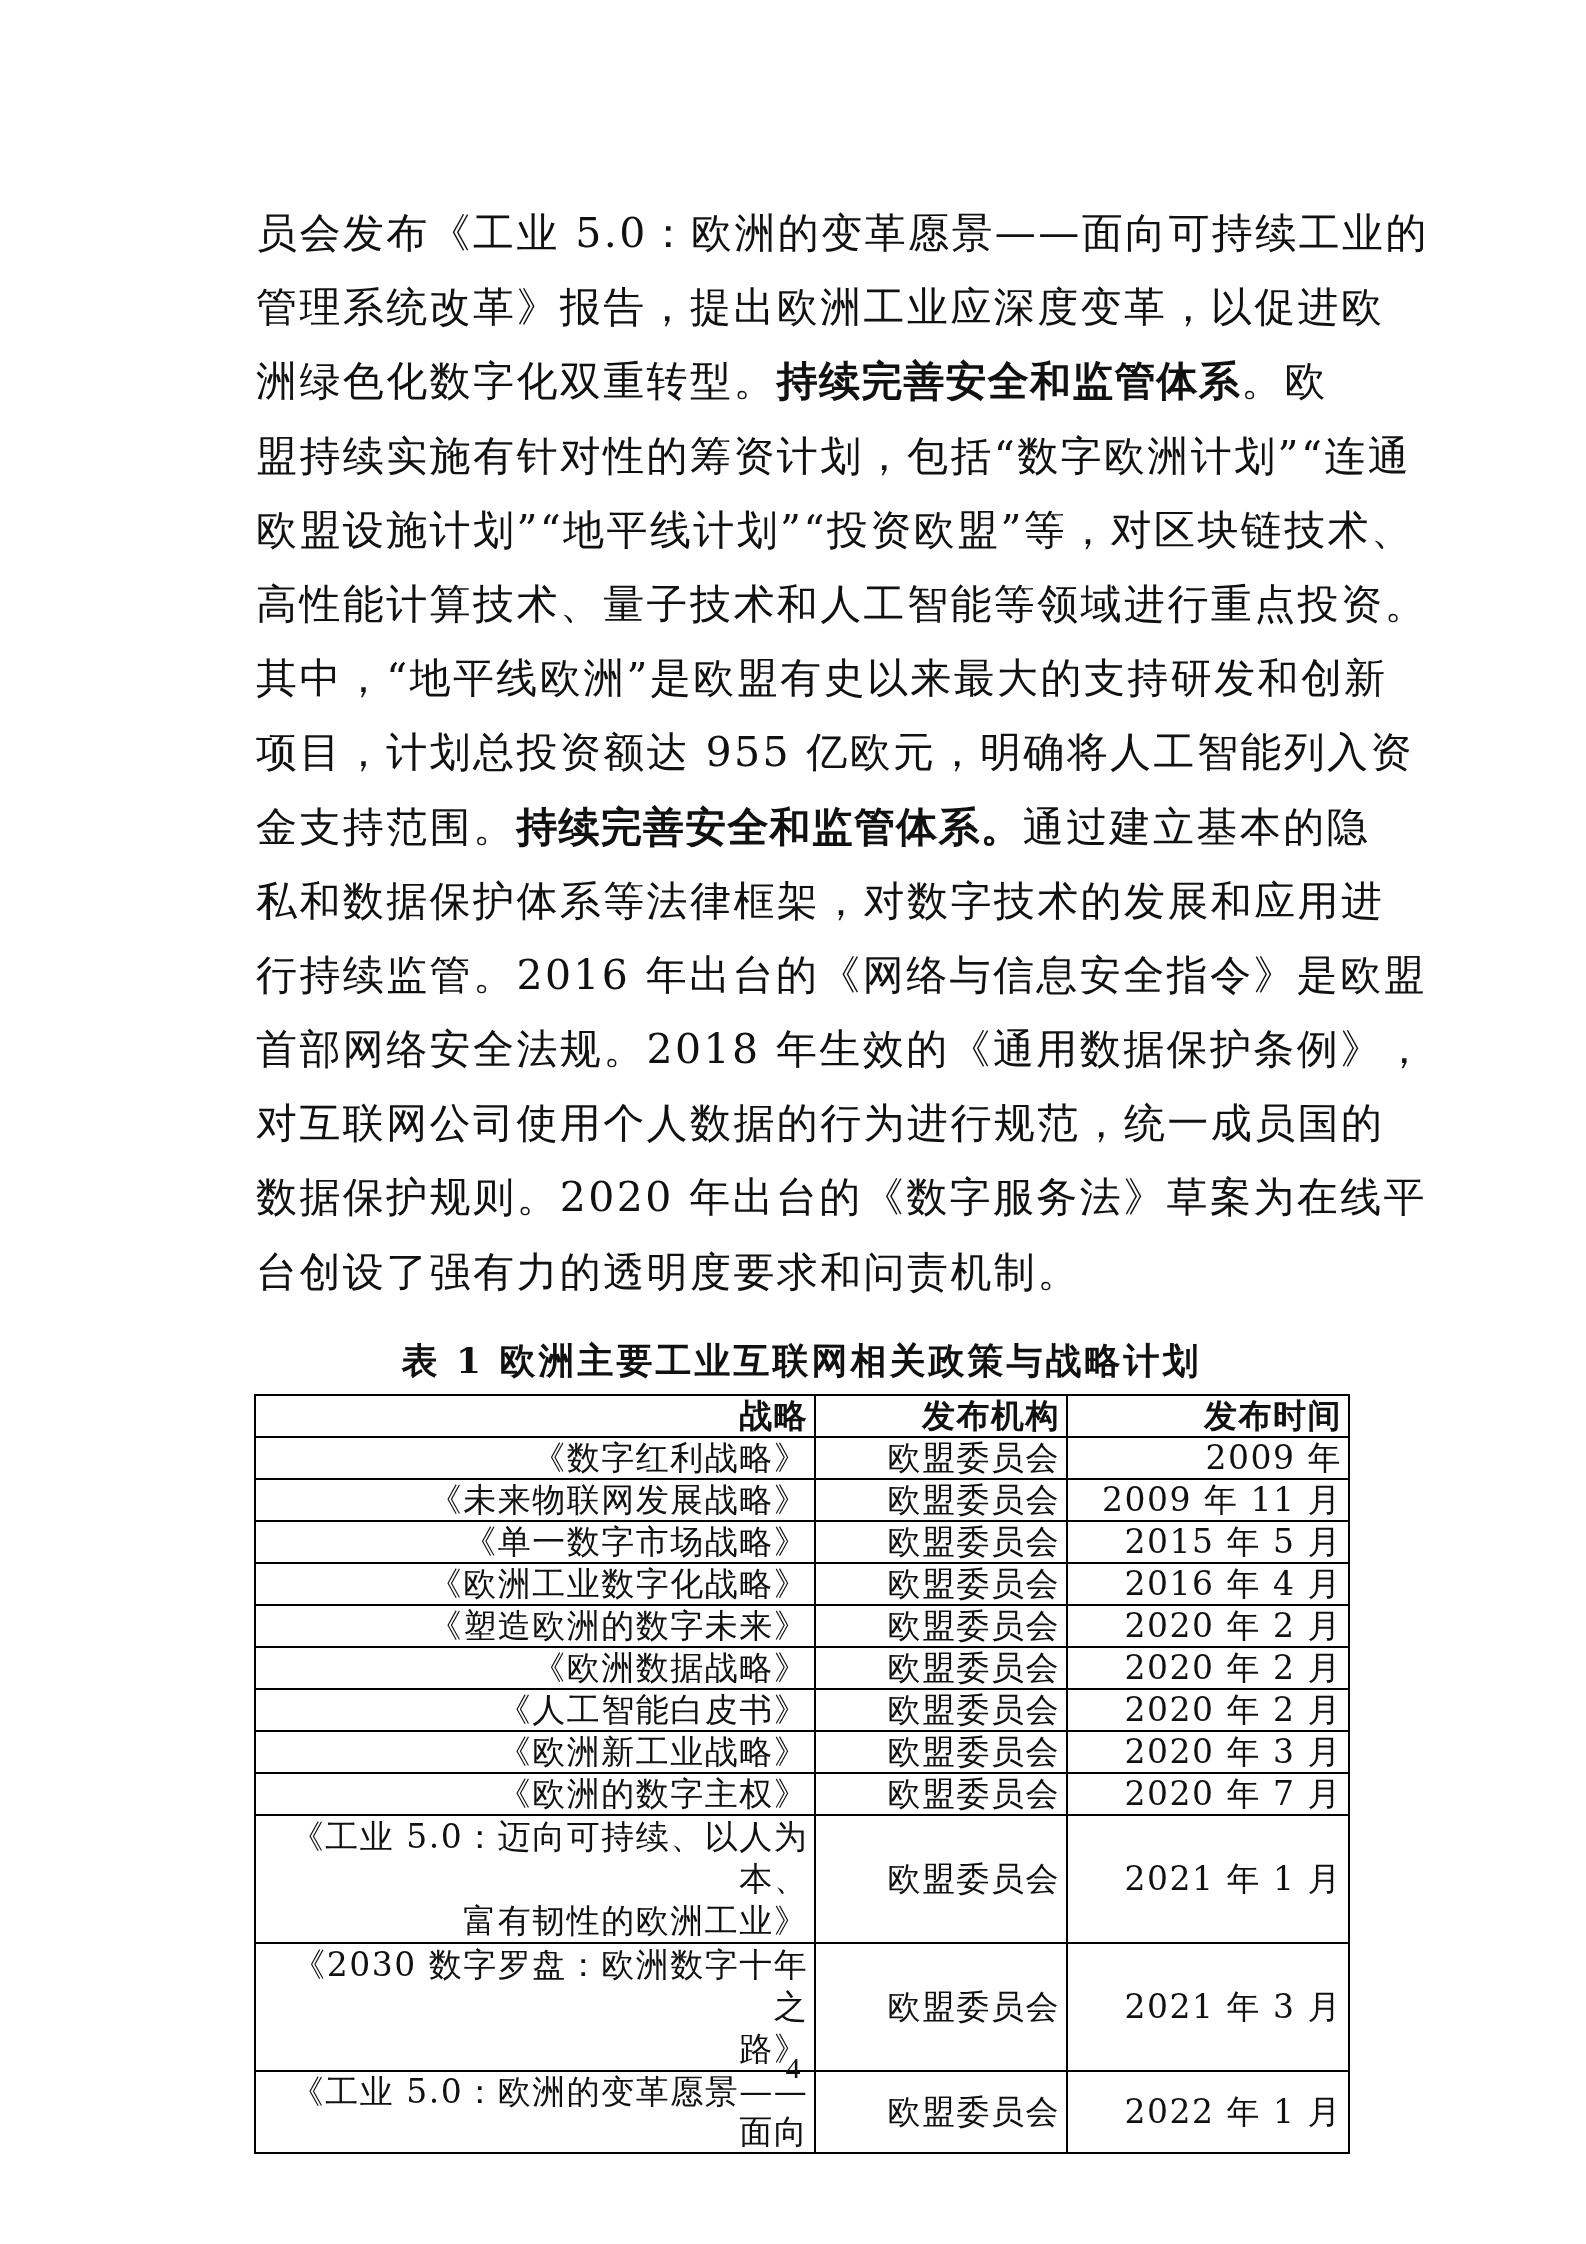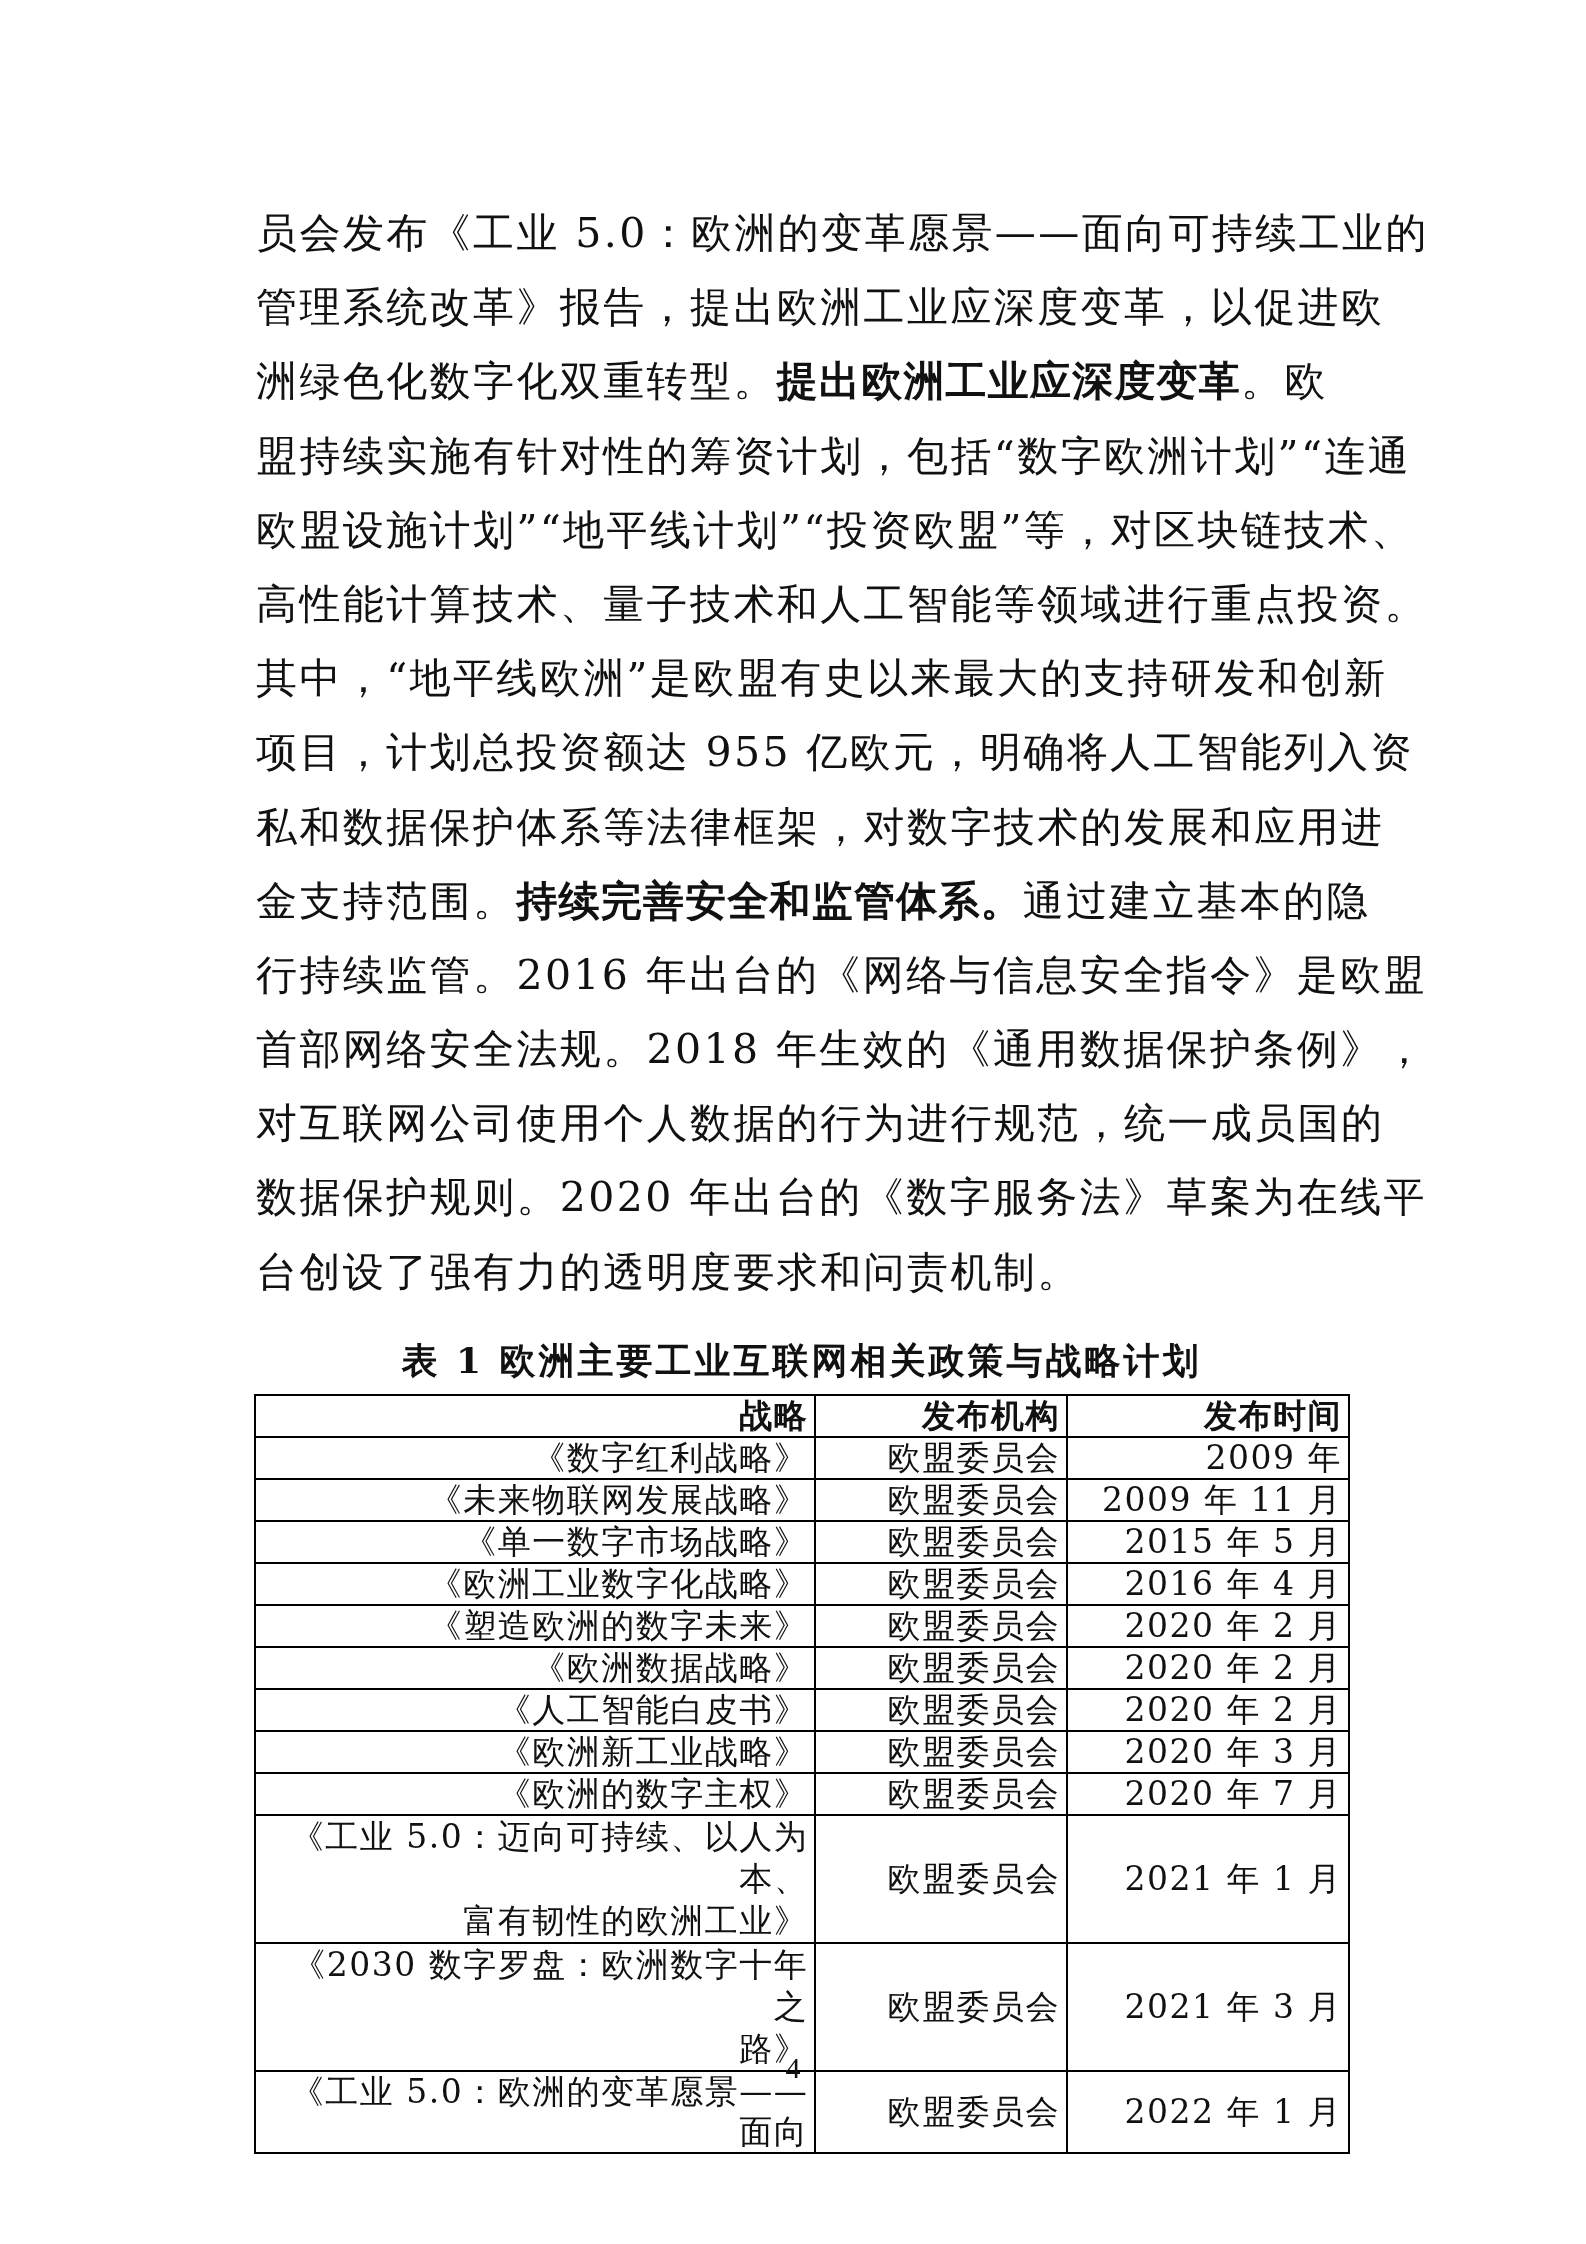--- a/index.html
+++ b/index.html
@@ -102,28 +102,28 @@
     }
   </style>
 </head>
 <body>
 
 <div class="page">
 
   <div class="body-text" id="body-text">
       <span class="line"><span>员会发布《工业 5.0：欧洲的变革愿景——面向可持续工业的</span></span>
       <span class="line"><span>管理系统改革》报告，提出欧洲工业应深度变革，以促进欧</span></span>
-      <span class="line"><span>洲绿色化数字化双重转型。</span><span class="bold">提出欧洲工业应深度变革</span><span>。欧</span></span>
+      <span class="line"><span>洲绿色化数字化双重转型。</span><span class="bold">持续完善安全和监管体系</span><span>。欧</span></span>
       <span class="line"><span>盟持续实施有针对性的筹资计划，包括“数字欧洲计划”“连通</span></span>
       <span class="line"><span>欧盟设施计划”“地平线计划”“投资欧盟”等，对区块链技术、</span></span>
       <span class="line"><span>高性能计算技术、量子技术和人工智能等领域进行重点投资。</span></span>
       <span class="line"><span>其中，“地平线欧洲”是欧盟有史以来最大的支持研发和创新</span></span>
       <span class="line"><span>项目，计划总投资额达 955 亿欧元，明确将人工智能列入资</span></span>
+      <span class="line"><span>金支持范围。</span><span class="bold">持续完善安全和监管体系。</span><span>通过建立基本的隐</span></span>
       <span class="line"><span>私和数据保护体系等法律框架，对数字技术的发展和应用进</span></span>
-      <span class="line"><span>金支持范围。</span><span class="bold">持续完善安全和监管体系。</span><span>通过建立基本的隐</span></span>
       <span class="line"><span>行持续监管。2016 年出台的《网络与信息安全指令》是欧盟</span></span>
       <span class="line"><span>首部网络安全法规。2018 年生效的《通用数据保护条例》，</span></span>
       <span class="line"><span>对互联网公司使用个人数据的行为进行规范，统一成员国的</span></span>
       <span class="line"><span>数据保护规则。2020 年出台的《数字服务法》草案为在线平</span></span>
       <span class="line"><span>台创设了强有力的透明度要求和问责机制。</span></span>
     </div>
 
   <div class="table-caption">表 1 欧洲主要工业互联网相关政策与战略计划</div>
 
   <table class="policy-table">

